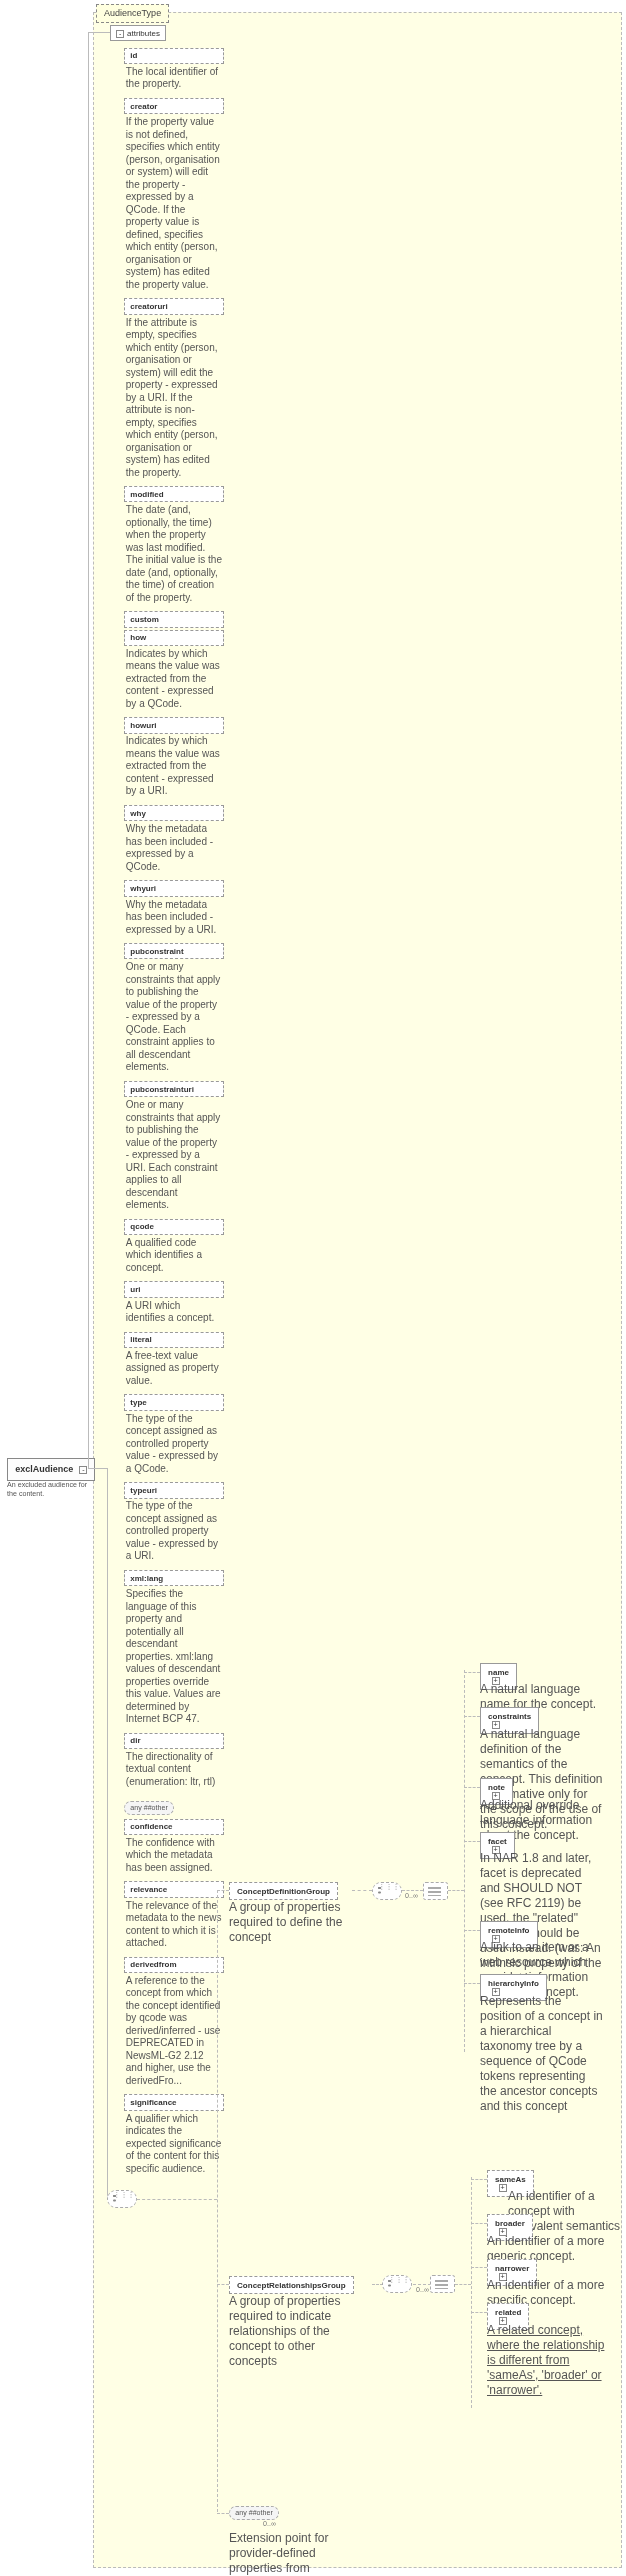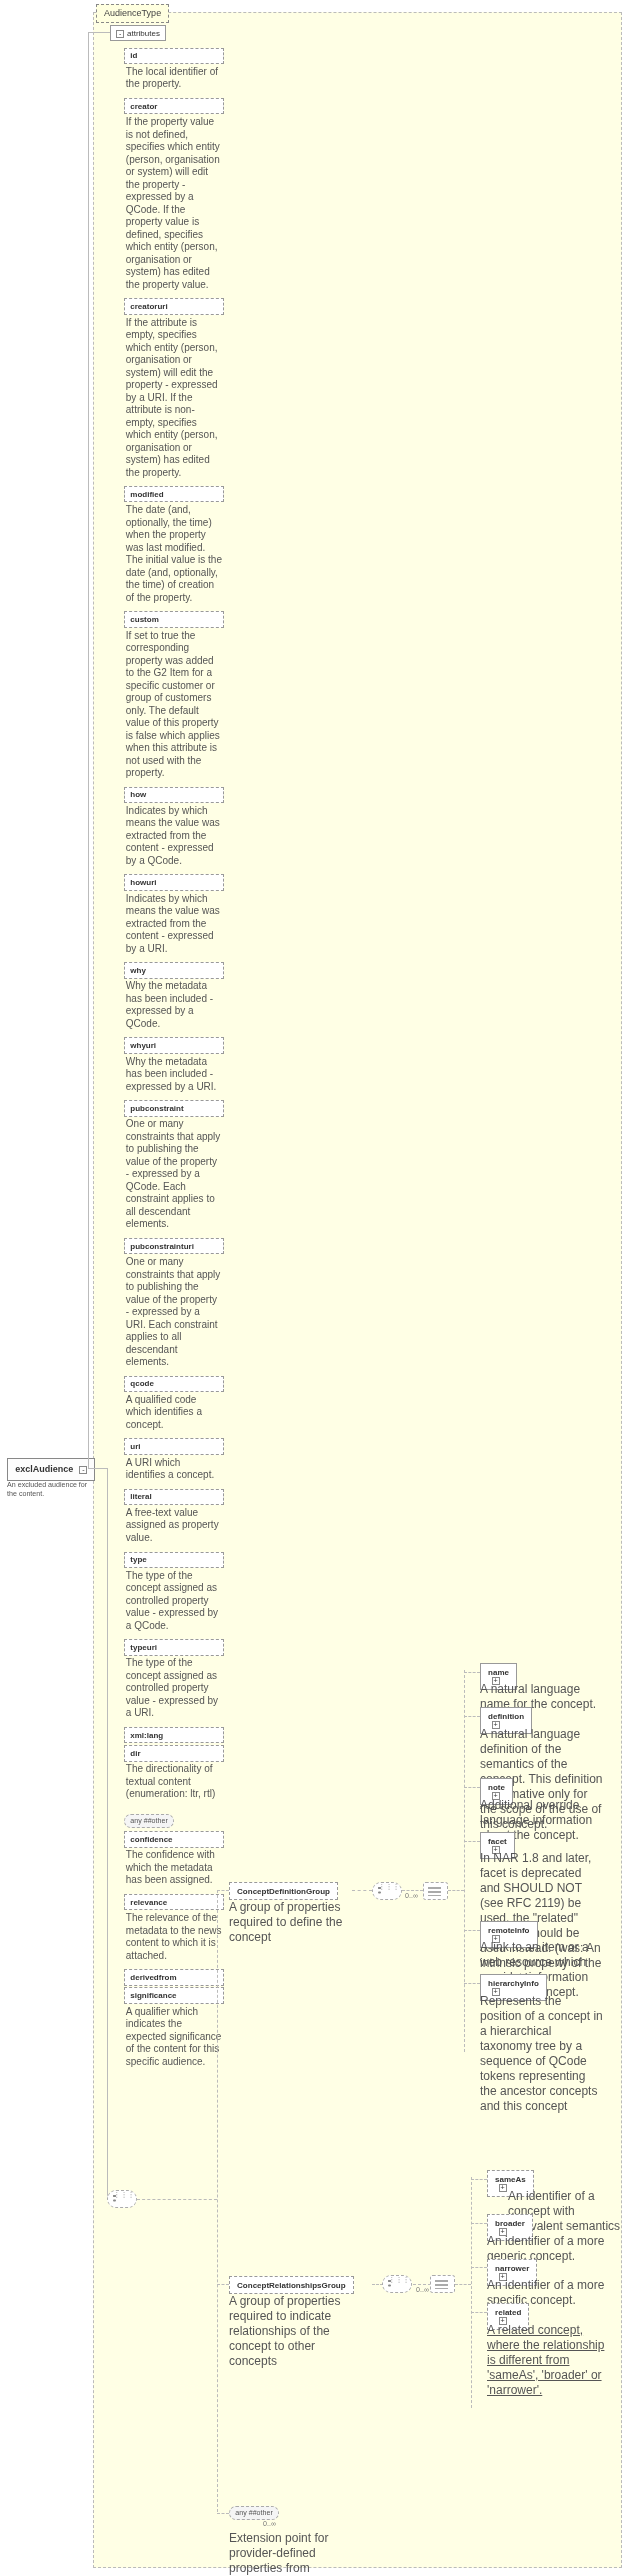--- a/index.html
+++ b/index.html
@@ -211,21 +211,20 @@
     <div id="attr-list">
         <div class="attr-name">id</div>
         <div class="attr-desc">The local identifier of the property.</div>
         <div class="attr-name">creator</div>
         <div class="attr-desc">If the property value is not defined, specifies which entity (person, organisation or system) will edit the property - expressed by a QCode. If the property value is defined, specifies which entity (person, organisation or system) has edited the property value.</div>
         <div class="attr-name">creatoruri</div>
         <div class="attr-desc">If the attribute is empty, specifies which entity (person, organisation or system) will edit the property - expressed by a URI. If the attribute is non-empty, specifies which entity (person, organisation or system) has edited the property.</div>
         <div class="attr-name">modified</div>
         <div class="attr-desc">The date (and, optionally, the time) when the property was last modified. The initial value is the date (and, optionally, the time) of creation of the property.</div>
         <div class="attr-name">custom</div>
-        <div class="attr-desc">If set to true the corresponding property was added to the G2 Item for a specific customer or group of customers only. The default value of this property is false which applies when this attribute is not used with the property.</div>
         <div class="attr-name">how</div>
         <div class="attr-desc">Indicates by which means the value was extracted from the content - expressed by a QCode.</div>
         <div class="attr-name">howuri</div>
         <div class="attr-desc">Indicates by which means the value was extracted from the content - expressed by a URI.</div>
         <div class="attr-name">why</div>
         <div class="attr-desc">Why the metadata has been included - expressed by a QCode.</div>
         <div class="attr-name">whyuri</div>
         <div class="attr-desc">Why the metadata has been included - expressed by a URI.</div>
         <div class="attr-name">pubconstraint</div>
         <div class="attr-desc">One or many constraints that apply to publishing the value of the property - expressed by a QCode. Each constraint applies to all descendant elements.</div>
@@ -235,32 +234,34 @@
         <div class="attr-desc">A qualified code which identifies a concept.</div>
         <div class="attr-name">uri</div>
         <div class="attr-desc">A URI which identifies a concept.</div>
         <div class="attr-name">literal</div>
         <div class="attr-desc">A free-text value assigned as property value.</div>
         <div class="attr-name">type</div>
         <div class="attr-desc">The type of the concept assigned as controlled property value - expressed by a QCode.</div>
         <div class="attr-name">typeuri</div>
         <div class="attr-desc">The type of the concept assigned as controlled property value - expressed by a URI.</div>
         <div class="attr-name">xml:lang</div>
+        <div class="attr-desc">Specifies the language of this property and potentially all descendant properties. xml:lang values of descendant properties override this value. Values are determined by Internet BCP 47.</div>
         <div class="attr-name">dir</div>
         <div class="attr-desc">The directionality of textual content (enumeration: ltr, rtl)</div>
       </div>
     <div style="margin:3.6px 0;">
       <span class="any-pill">any  ##other</span>
     </div>
     <div id="post-attr-list">
         <div class="attr-name">confidence</div>
         <div class="attr-desc">The confidence with which the metadata has been assigned.</div>
         <div class="attr-name">relevance</div>
         <div class="attr-desc">The relevance of the metadata to the news content to which it is attached.</div>
         <div class="attr-name">derivedfrom</div>
+        <div class="attr-desc">A reference to the concept from which the concept identified by qcode was derived/inferred - use DEPRECATED in NewsML-G2 2.12 and higher, use the derivedFro...</div>
         <div class="attr-name">significance</div>
         <div class="attr-desc">A qualifier which indicates the expected significance of the content for this specific audience.</div>
       </div>
   </div>
 
   <div class="compositor dashed" style="left:107px; top:2190px;">
     <span class="dots">⋮⋮⋮</span>
   </div>
   <div class="hline dashed" style="left:137px; top:2199px; width:80px;"></div>
 
@@ -316,21 +317,21 @@
 
   <div class="hline dashed" style="left:217px; top:2513px; width:12.4px;"></div>
   <div class="any-pill-abs" style="left:229px; top:2506px;">any  ##other</div>
   <div class="mult" style="left:263px; top:2520px;">0..∞</div>
   <div class="desc-under" style="left:229px; top:2531px; width:107px;">Extension point for provider-defined properties from other namespaces</div>
 
 <div class="hline dashed" style="left: 464px; top: 1672px; width: 16px;"></div>
     <div class="elem-box" style="left: 480px; top: 1663px;"><span>name</span><span class="plus">+</span></div>
     <div class="desc-under" style="left: 480px; top: 1682px; width: 124px;">A natural language name for the concept.</div>
     <div class="hline dashed" style="left: 464px; top: 1716px; width: 16px;"></div>
-    <div class="elem-box" style="left: 480px; top: 1707px;"><span>definition</span><span class="plus">+</span></div>
+    <div class="elem-box" style="left: 480px; top: 1707px;"><span>constraints</span><span class="plus">+</span></div>
     <div class="desc-under" style="left: 480px; top: 1727px; width: 124px;">A natural language definition of the semantics of the concept. This definition is normative only for the scope of the use of this concept.</div>
     <div class="hline dashed" style="left: 464px; top: 1787px; width: 16px;"></div>
     <div class="elem-box" style="left: 480px; top: 1778px;"><span>note</span><span class="plus">+</span></div>
     <div class="desc-under" style="left: 480px; top: 1798px; width: 124px;">Additional override language information about the concept.</div>
     <div class="hline dashed" style="left: 464px; top: 1841px; width: 16px;"></div>
     <div class="elem-box" style="left: 480px; top: 1832px;"><span>facet</span><span class="plus">+</span></div>
     <div class="desc-under" style="left: 480px; top: 1851px; width: 124px;">In NAR 1.8 and later, facet is deprecated and SHOULD NOT (see RFC 2119) be used, the "related" property should be used instead. (was: An intrinsic property of the concept.)</div>
     <div class="hline dashed" style="left: 464px; top: 1930px; width: 16px;"></div>
     <div class="elem-box" style="left: 480px; top: 1921px;"><span>remoteInfo</span><span class="plus">+</span></div>
     <div class="desc-under" style="left: 480px; top: 1940px; width: 124px;">A link to an item or a web resource which provides information about the concept.</div>

